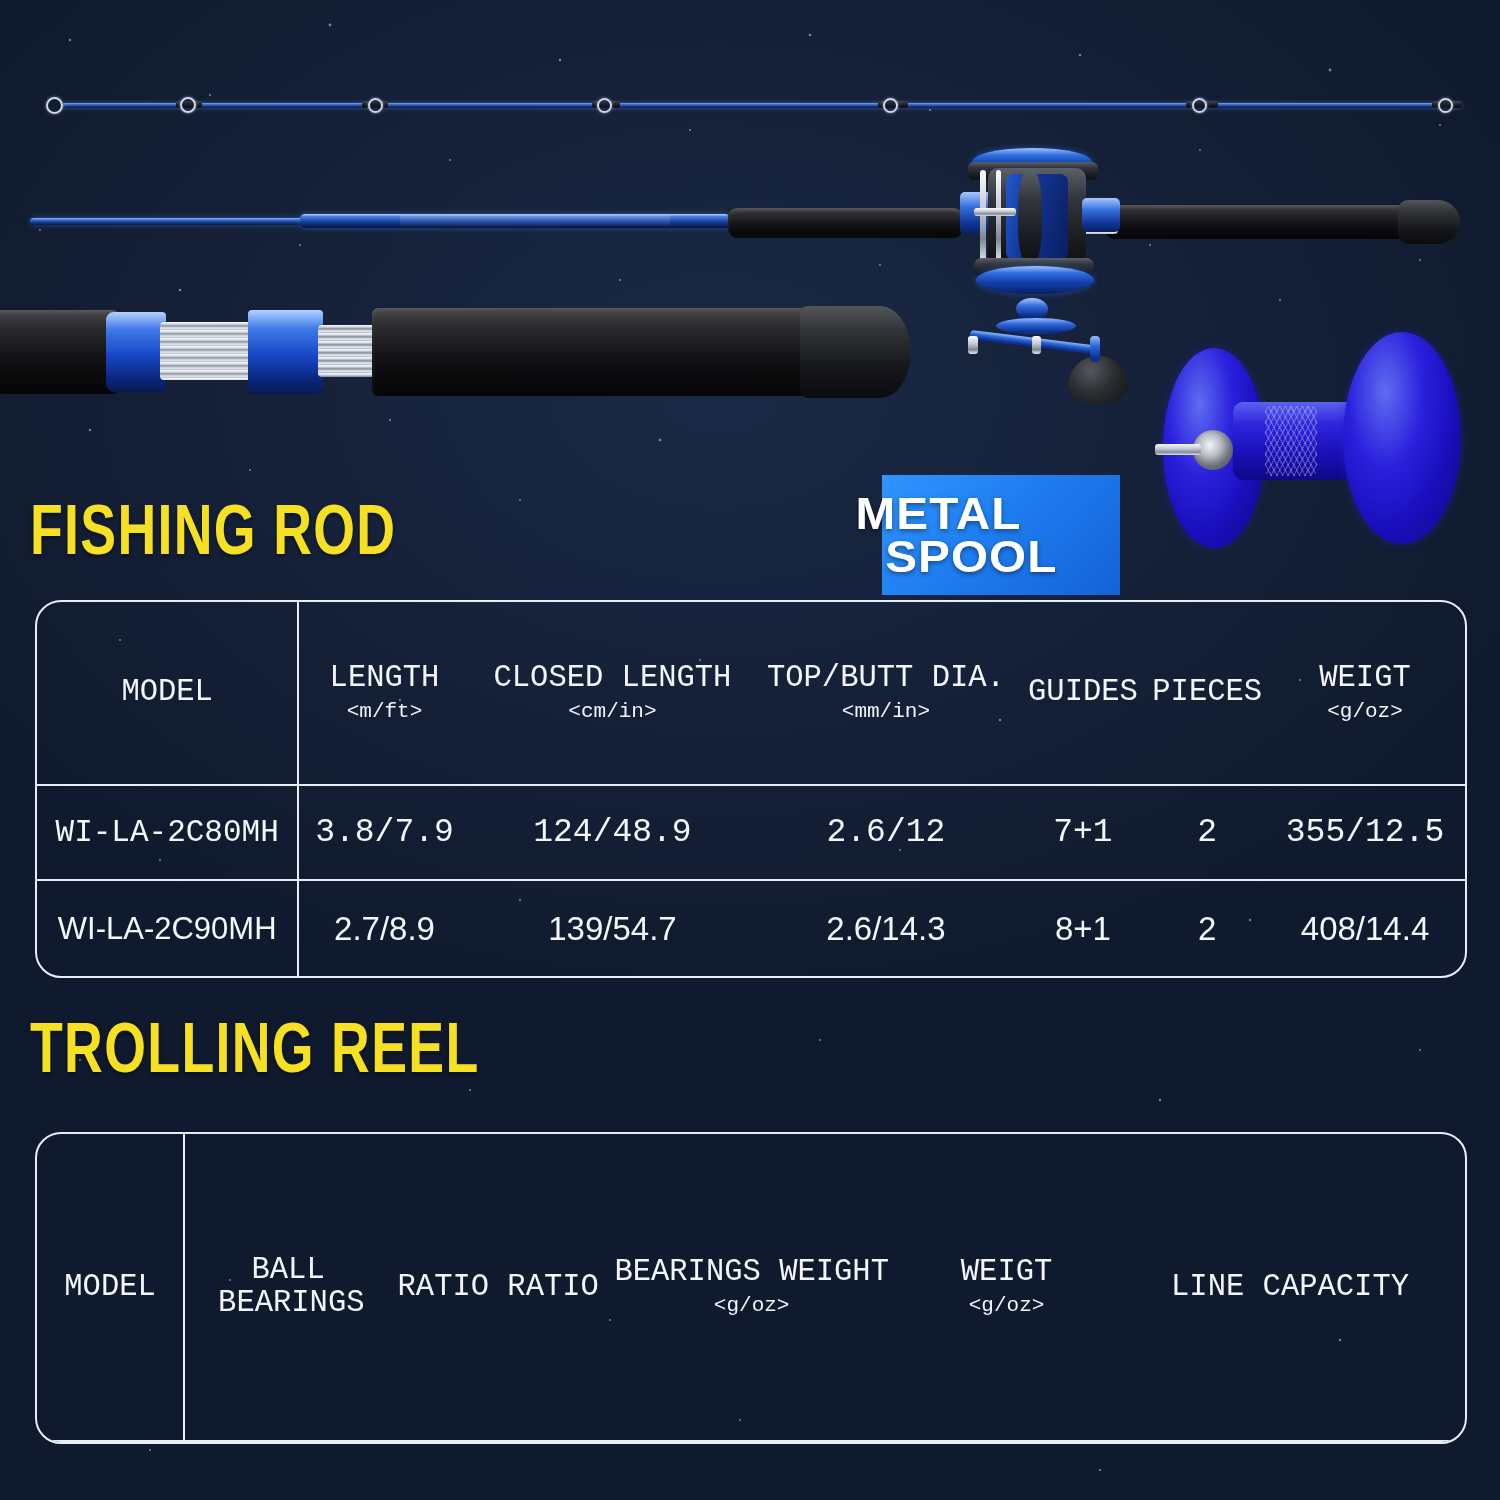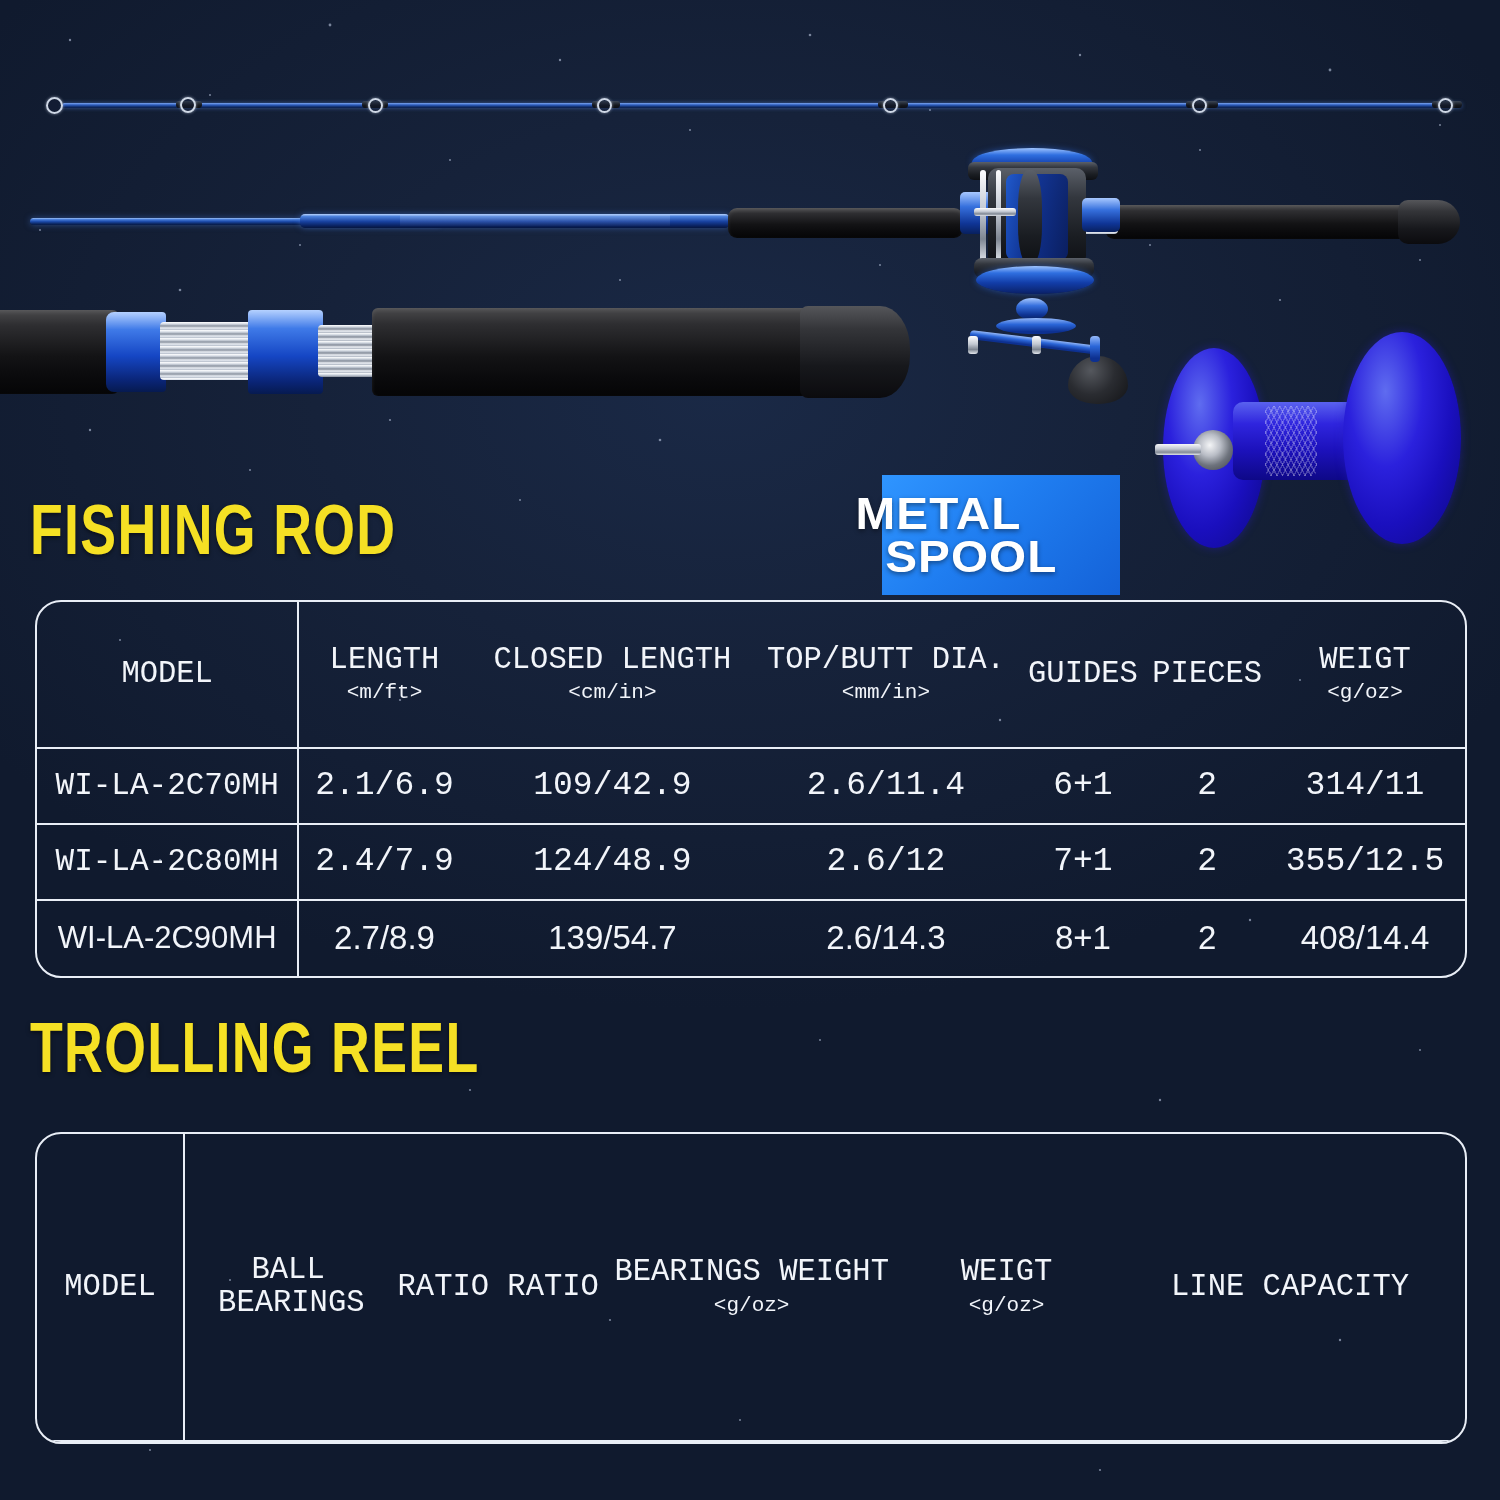--- a/index.html
+++ b/index.html
@@ -402,33 +402,24 @@
         </td>
         <td>
           <span>PIECES</span>
         </td>
         <td>
           <span>WEIGT</span>
           <span class="sub">&lt;g/oz&gt;</span>
         </td>
       </tr>
 
-      <tr class="body-row rule-below">
-        <td class="model sep">WI-LA-2C70MH</td>
-        <td>2.1/6.9</td>
-        <td>109/42.9</td>
-        <td>2.6/11.4</td>
-        <td>6+1</td>
-        <td>2</td>
-        <td>314/11</td>
-      </tr>
 
       <tr class="body-row rule-below">
         <td class="model sep">WI-LA-2C80MH</td>
-        <td>2.4/7.9</td>
+        <td>3.8/7.9</td>
         <td>124/48.9</td>
         <td>2.6/12</td>
         <td>7+1</td>
         <td>2</td>
         <td>355/12.5</td>
       </tr>
 
       <tr class="body-row">
         <td class="model sep">WI-LA-2C90MH</td>
         <td>2.7/8.9</td>

